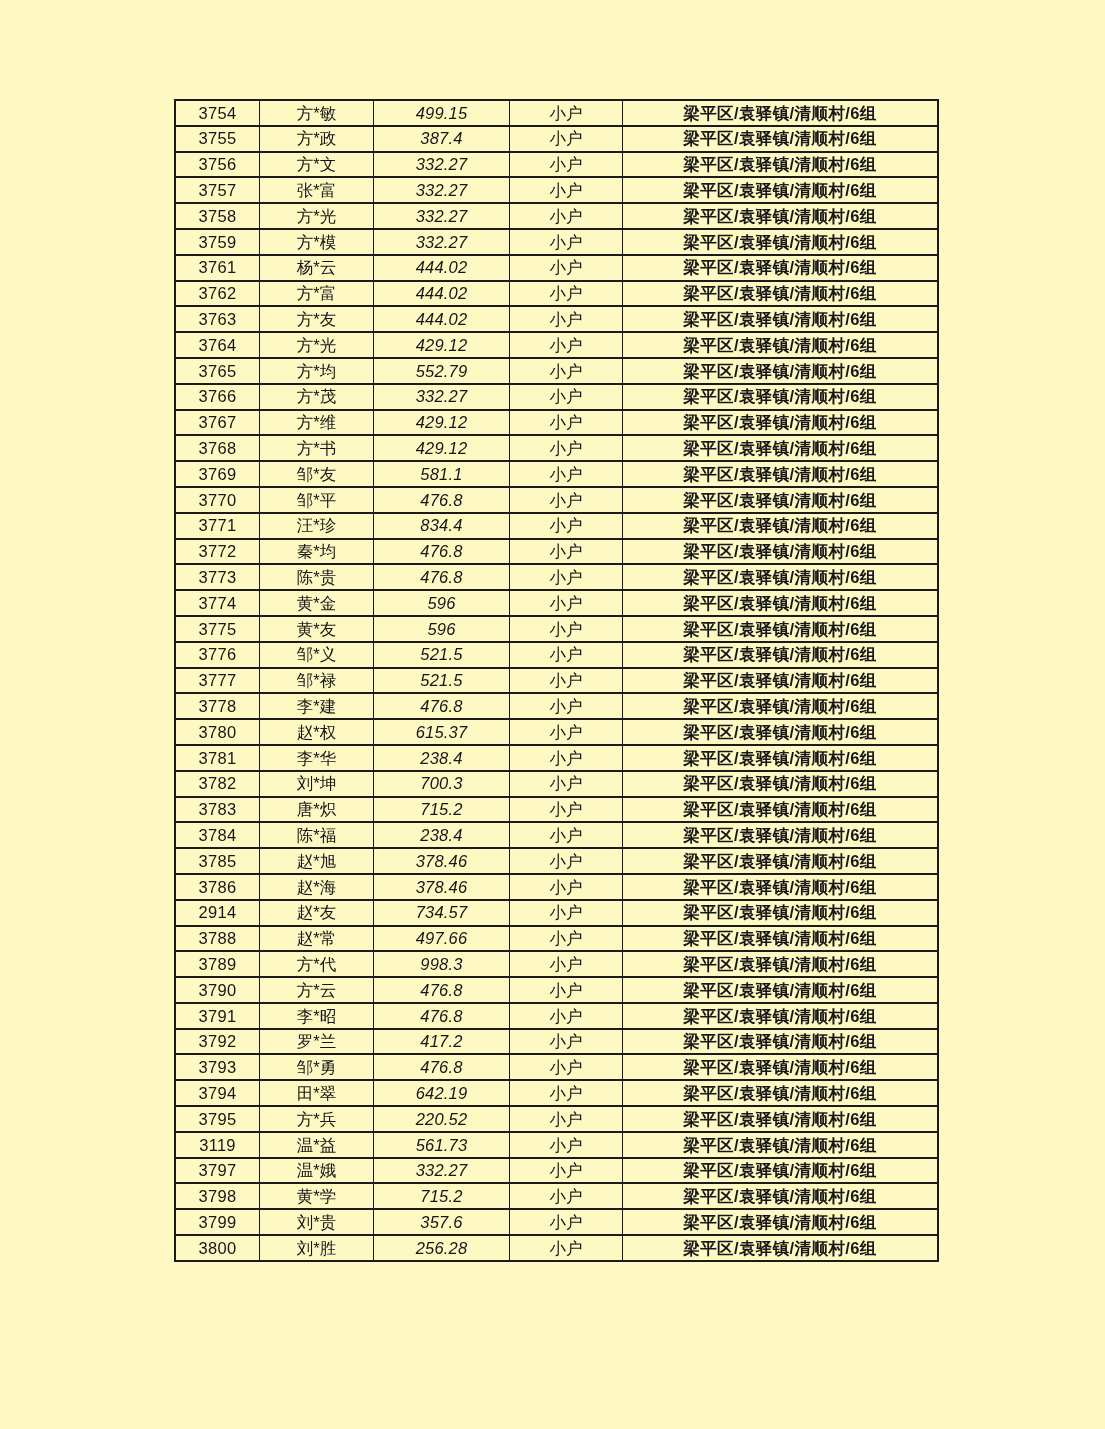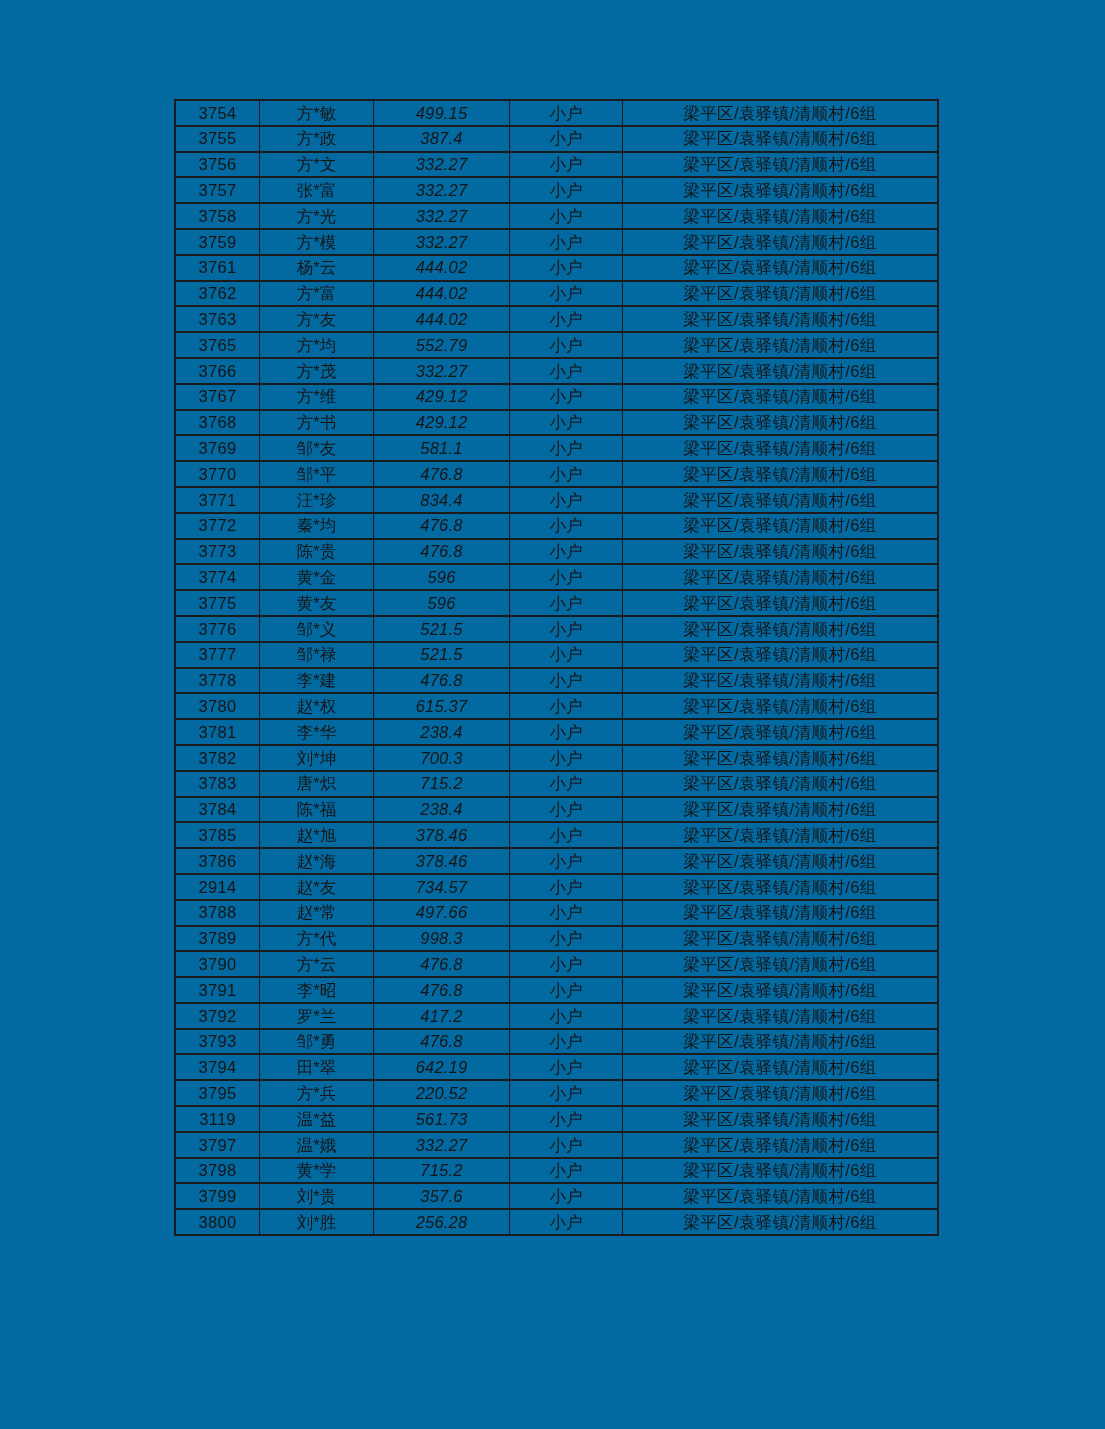--- a/index.html
+++ b/index.html
@@ -9,21 +9,21 @@
   }
   body {
     width: 1105px;
     height: 1429px;
     position: relative;
     font-family: "Liberation Sans", sans-serif;
   }
   .page {
     position: absolute;
     inset: 0;
-    background: #0369a1;
+    background: #fef9c3;
   }
   table.data-table {
     position: absolute;
     left: 174px;
     top: 99px;
     width: 757px;
     border-collapse: collapse;
     table-layout: fixed;
     border: 2.5px solid #1b1b1b;
   }
@@ -39,21 +39,21 @@
     white-space: nowrap;
     overflow: hidden;
     font-size: 16.5px;
     line-height: 1;
     color: #161616;
   }
   td.c-id   { width: 83px;  letter-spacing: 0.3px; }
   td.c-name { width: 113px; font-size: 17px; }
   td.c-val  { width: 135px; letter-spacing: 0.2px; font-style: italic; }
   td.c-type { width: 112px; font-size: 17px; }
-  td.c-loc  { width: 314px; font-size: 16.5px; color: #3d3d3d; letter-spacing: 0.4px; }
+  td.c-loc  { width: 314px; font-size: 16.5px; color: #3d3d3d; letter-spacing: 0.4px; font-weight: bold; }
 </style>
 </head>
 <body>
 
 <div class="page">
   <table class="data-table">
     <tbody>
 
     <tr>
         <td class="c-id">3754</td>
@@ -112,20 +112,27 @@
         <td class="c-loc">梁平区/袁驿镇/清顺村/6组</td>
       </tr>
         <tr>
         <td class="c-id">3763</td>
         <td class="c-name">方*友</td>
         <td class="c-val">444.02</td>
         <td class="c-type">小户</td>
         <td class="c-loc">梁平区/袁驿镇/清顺村/6组</td>
       </tr>
         <tr>
+        <td class="c-id">3764</td>
+        <td class="c-name">方*光</td>
+        <td class="c-val">429.12</td>
+        <td class="c-type">小户</td>
+        <td class="c-loc">梁平区/袁驿镇/清顺村/6组</td>
+      </tr>
+        <tr>
         <td class="c-id">3765</td>
         <td class="c-name">方*均</td>
         <td class="c-val">552.79</td>
         <td class="c-type">小户</td>
         <td class="c-loc">梁平区/袁驿镇/清顺村/6组</td>
       </tr>
         <tr>
         <td class="c-id">3766</td>
         <td class="c-name">方*茂</td>
         <td class="c-val">332.27</td>

